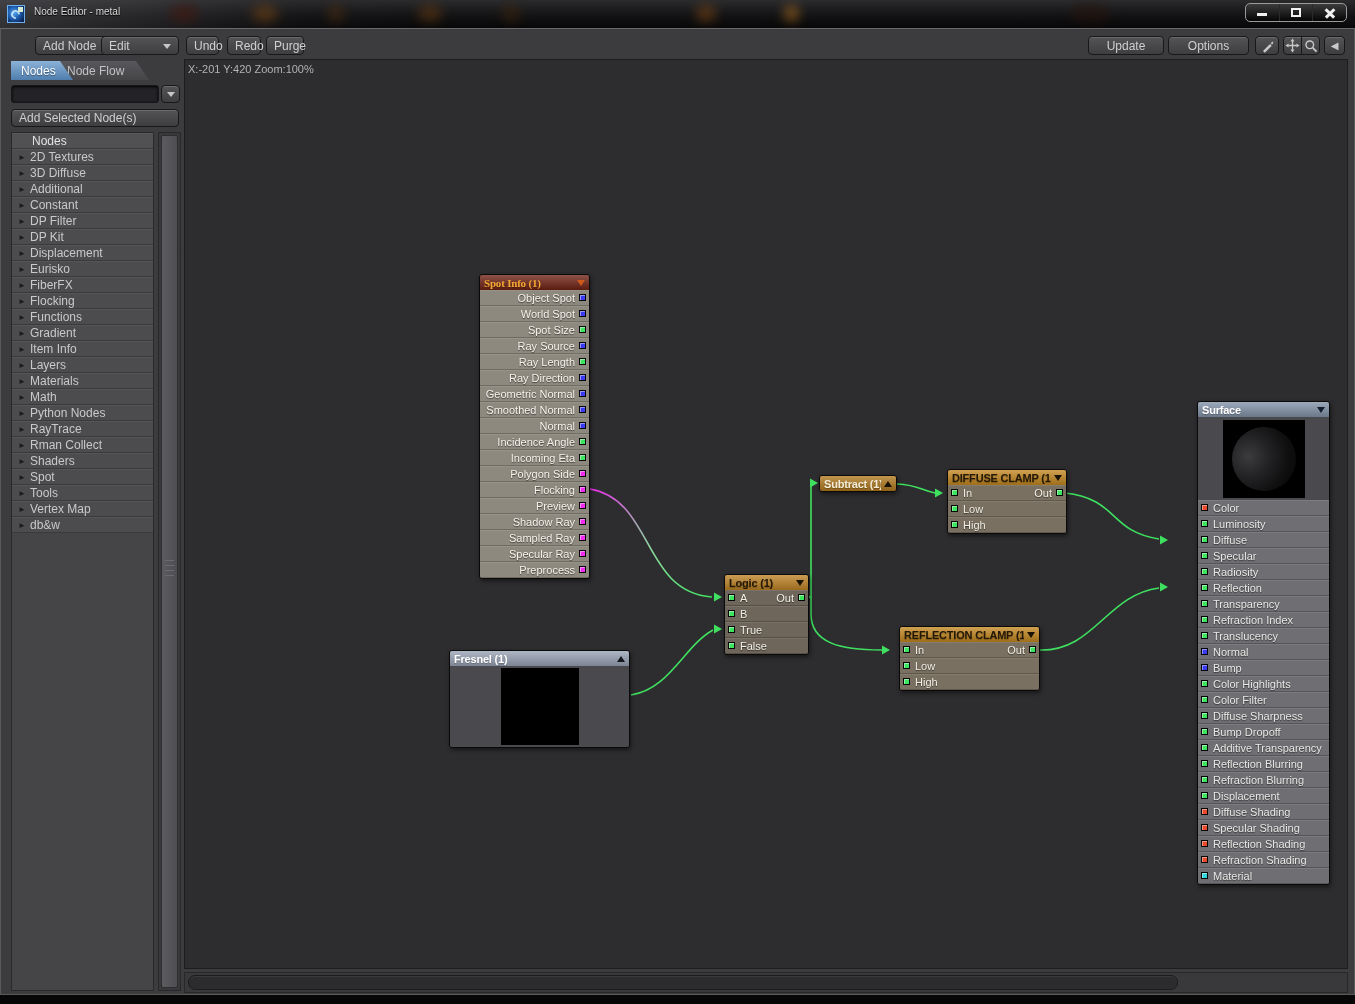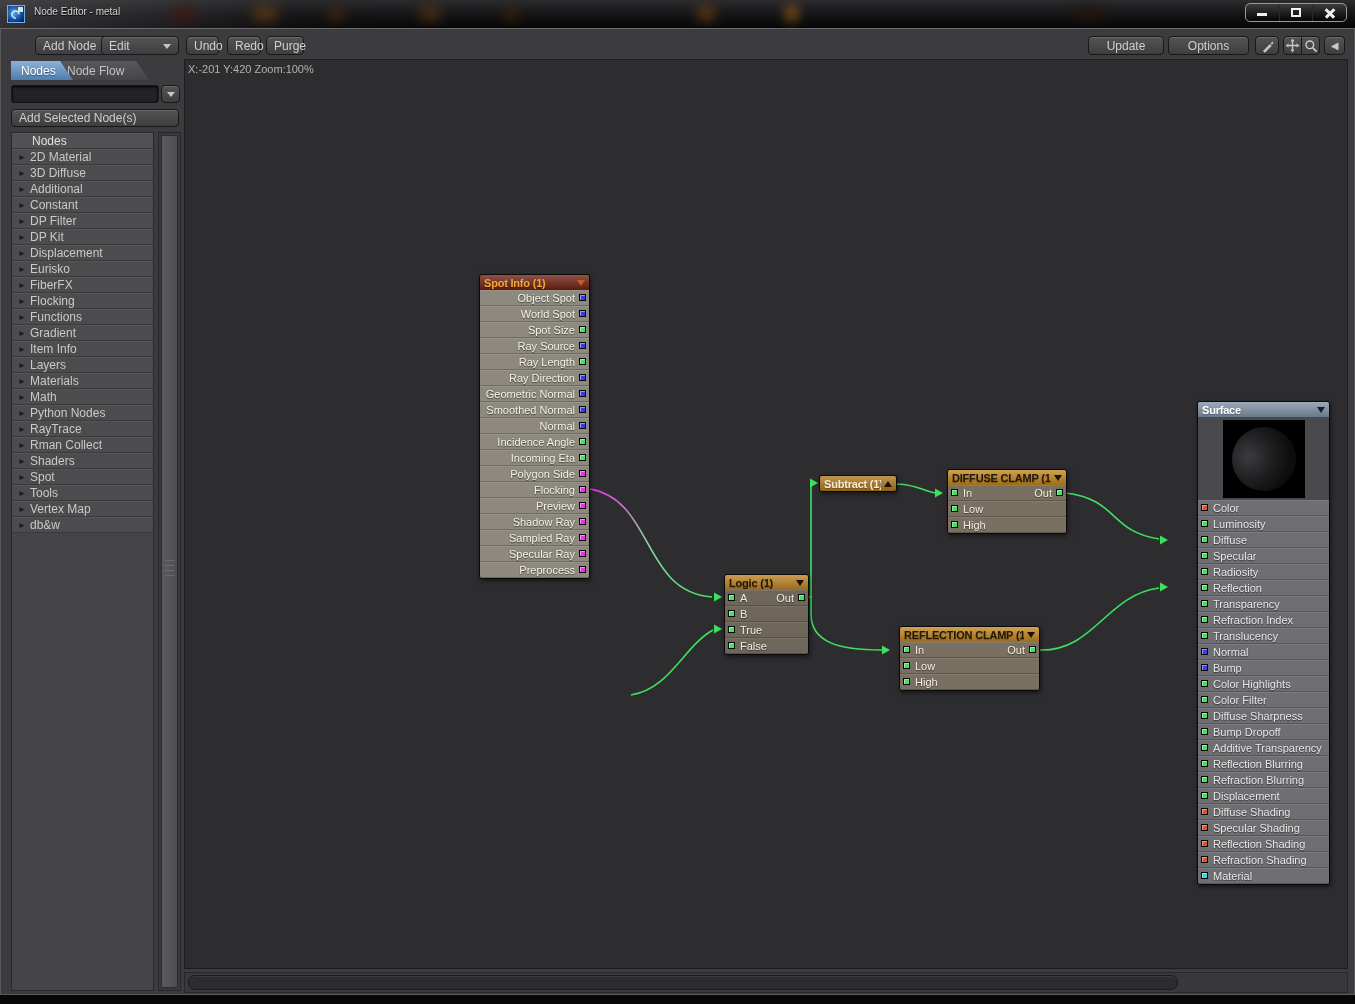--- a/index.html
+++ b/index.html
@@ -193,21 +193,21 @@
       <span class="dtri" style="margin:5px 0 0 0;"></span>
     </button>
     <button class="btn addsel">
       <span class="cap" style="text-align:left;">Add Selected Node(s)</span>
     </button>
 
     <div class="catlist">
       <div class="cat hdr">Nodes</div>
     <div class="cat">
           <span class="arr">►</span>
-          <span>2D Material</span>
+          <span>2D Textures</span>
         </div>
         <div class="cat">
           <span class="arr">►</span>
           <span>3D Diffuse</span>
         </div>
         <div class="cat">
           <span class="arr">►</span>
           <span>Additional</span>
         </div>
         <div class="cat">
@@ -323,21 +323,21 @@
           <path d="M809,595 L809,612 C809,641 838,648 880,648" fill="none" stroke="#3fe060" stroke-width="1.6"></path>
           <polygon points="888,648 880,643.5 880,652.5" fill="#3fe060"></polygon>
           <path d="M895,482 C916,483 919,488 933,491" fill="none" stroke="#3fe060" stroke-width="1.6"></path>
           <polygon points="941,491 933,486.5 933,495.5" fill="#3fe060"></polygon>
           <path d="M1063,491 C1117,497 1106,529 1157,537" fill="none" stroke="#3fe060" stroke-width="1.6"></path>
           <polygon points="1166,538 1158,533.5 1158,542.5" fill="#3fe060"></polygon>
           <path d="M1037,648 C1092,650 1104,593 1157,586" fill="none" stroke="#3fe060" stroke-width="1.6"></path>
           <polygon points="1166,585 1158,580.5 1158,589.5" fill="#3fe060"></polygon>
         </svg>
     <div class="node" style="left: 294px; top: 214px; width: 111px;">
-          <div class="nhd" style="background-color: rgb(110, 33, 19); color: rgb(245, 167, 51);">
+          <div class="nhd" style="background-color: rgb(110, 33, 19); color: rgb(245, 167, 51); font-family: Liberation Serif, serif;">
             <span class="nttl">Spot Info (1)</span>
             <span class="tri down" style="border-top-color: rgb(207, 90, 28);"></span>
           </div>
           <div class="nbody" style="background-color: rgb(141, 137, 126); color: rgb(245, 243, 236);">
             <div class="nrow pr">
               <span class="nlbl">Object Spot</span>
               <span class="port" style="background: rgb(58, 58, 242);"></span>
             </div>
             <div class="nrow pr">
               <span class="nlbl">World Spot</span>
@@ -399,20 +399,31 @@
               <span class="nlbl">Sampled Ray</span>
               <span class="port" style="background: rgb(240, 44, 240);"></span>
             </div>
             <div class="nrow pr">
               <span class="nlbl">Specular Ray</span>
               <span class="port" style="background: rgb(240, 44, 240);"></span>
             </div>
             <div class="nrow pr">
               <span class="nlbl">Preprocess</span>
               <span class="port" style="background: rgb(240, 44, 240);"></span>
+            </div>
+          </div>
+        </div>
+        <div class="node" style="left: 264px; top: 590px; width: 181px;">
+          <div class="nhd" style="background-color: rgb(152, 162, 180); color: rgb(255, 255, 255);">
+            <span class="nttl">Fresnel (1)</span>
+            <span class="tri up" style="border-bottom-color: rgb(20, 24, 30);"></span>
+          </div>
+          <div class="npv" style="height: 81px;">
+            <div class="pvsq" style="width: 78px; height: 77px;">
+              <div class="sphere light"></div>
             </div>
           </div>
         </div>
         <div class="node" style="left: 539px; top: 514px; width: 85px;">
           <div class="nhd" style="background-color: rgb(188, 129, 36); color: rgb(36, 24, 6);">
             <span class="nttl">Logic (1)</span>
             <span class="tri down" style="border-top-color: rgb(26, 18, 6);"></span>
           </div>
           <div class="nbody" style="background-color: rgb(110, 102, 90); color: rgb(242, 239, 230);">
             <div class="nrow pl">

